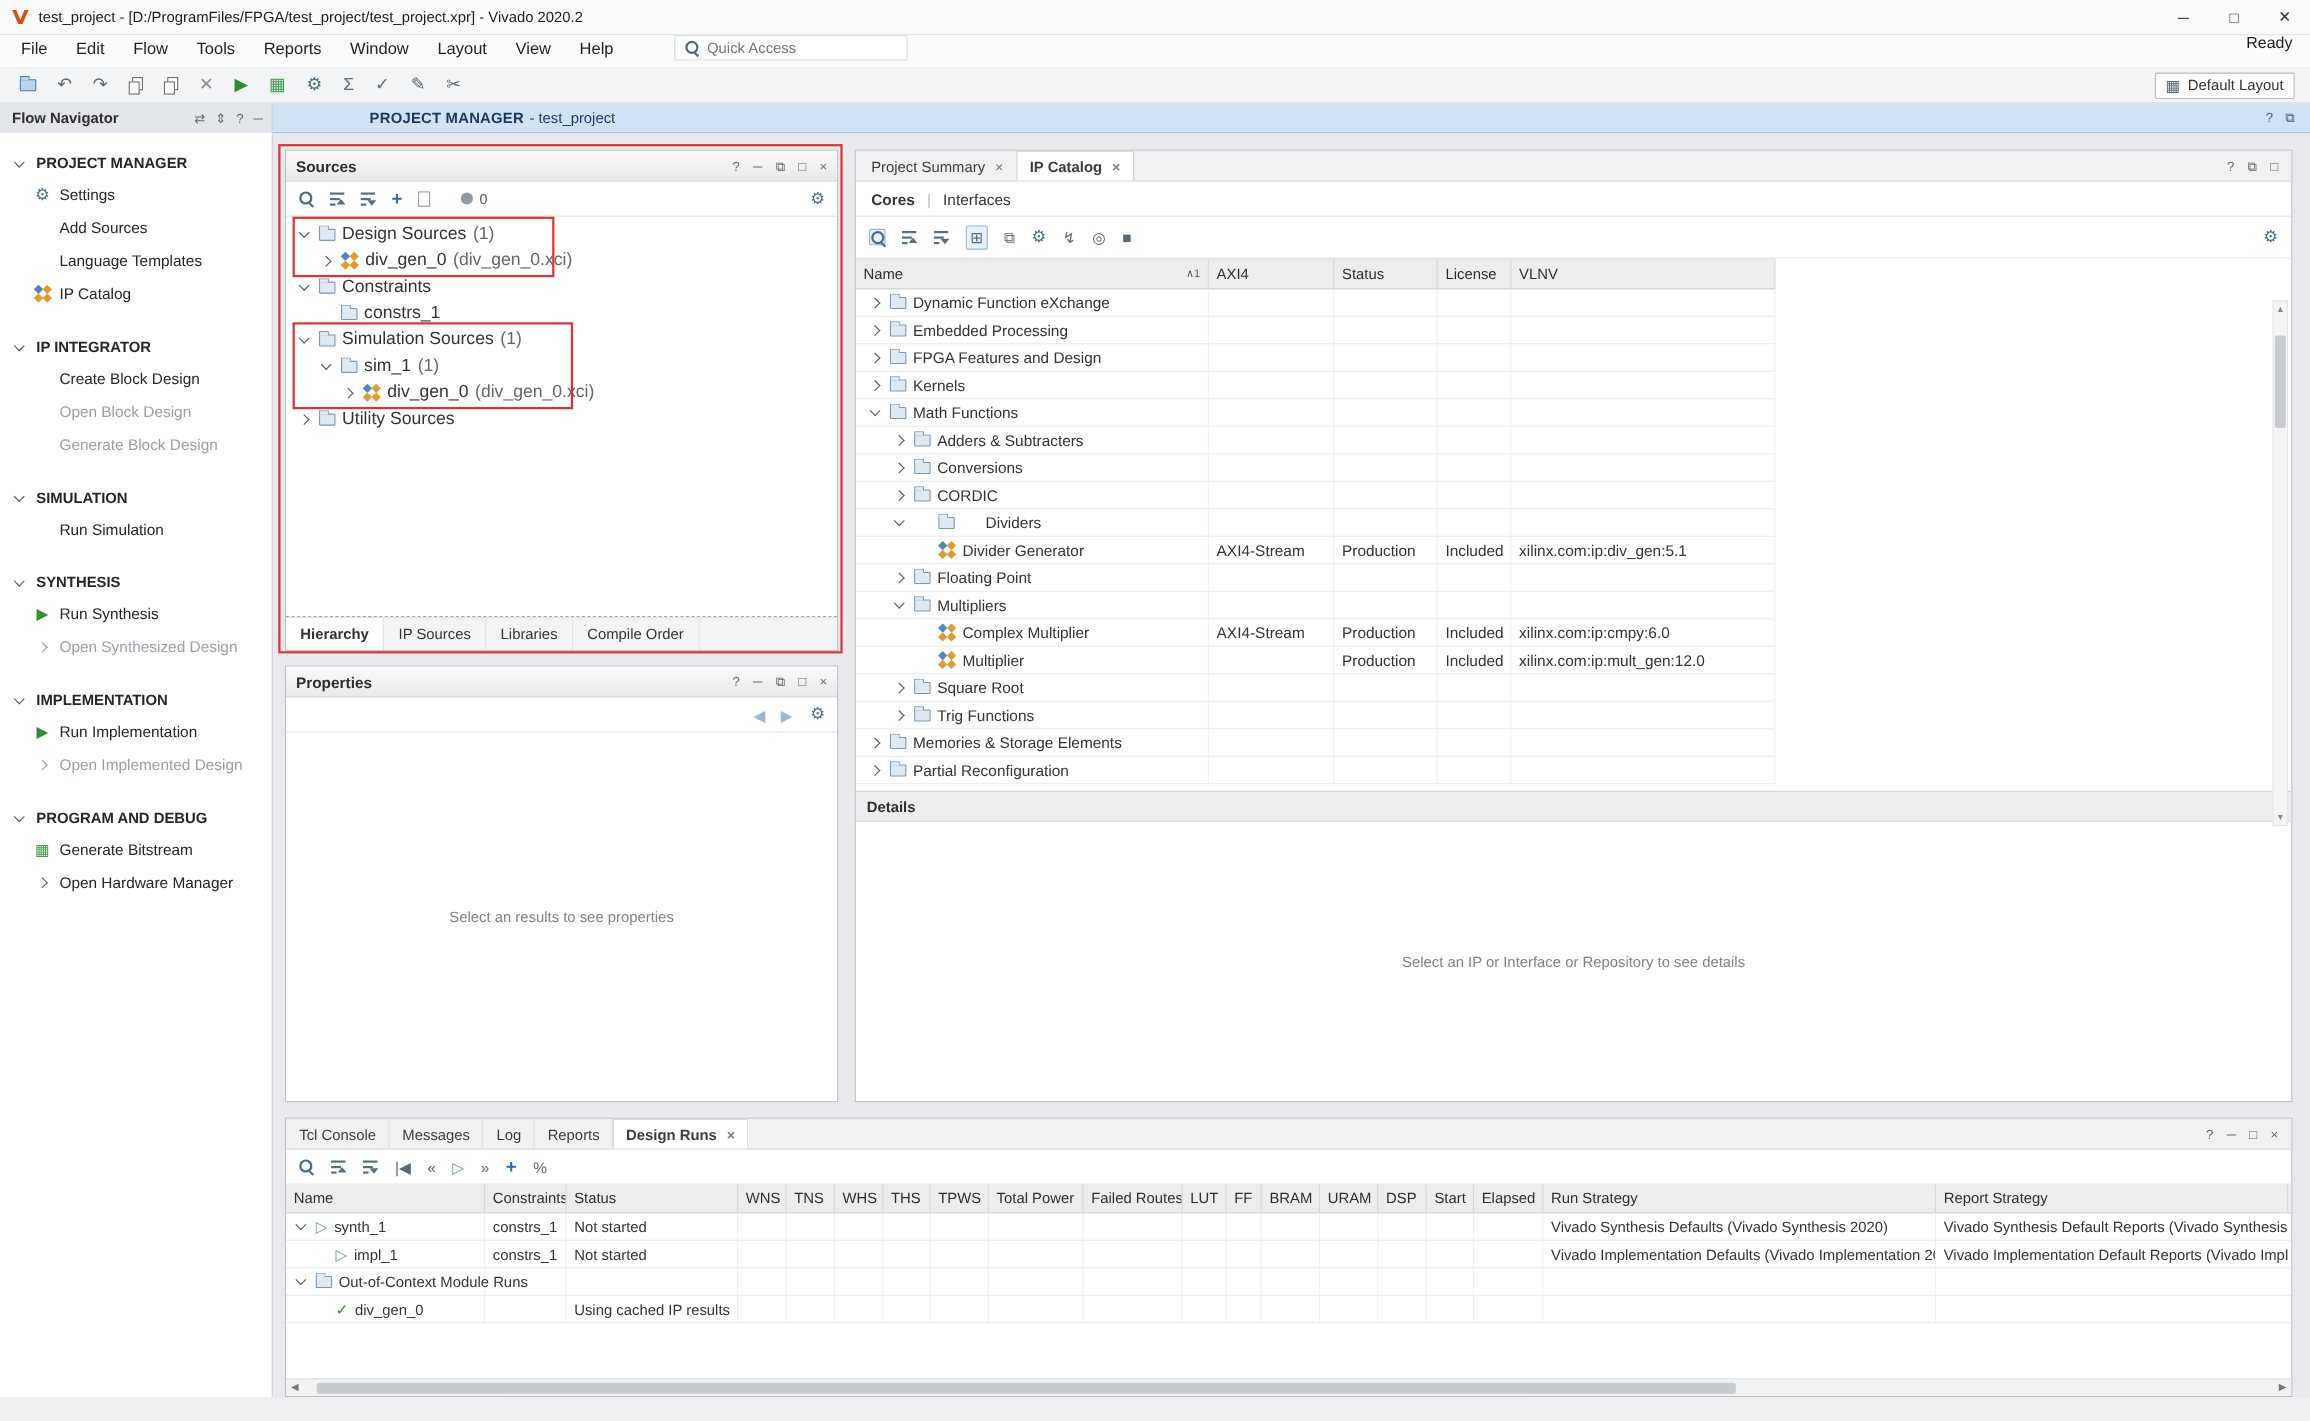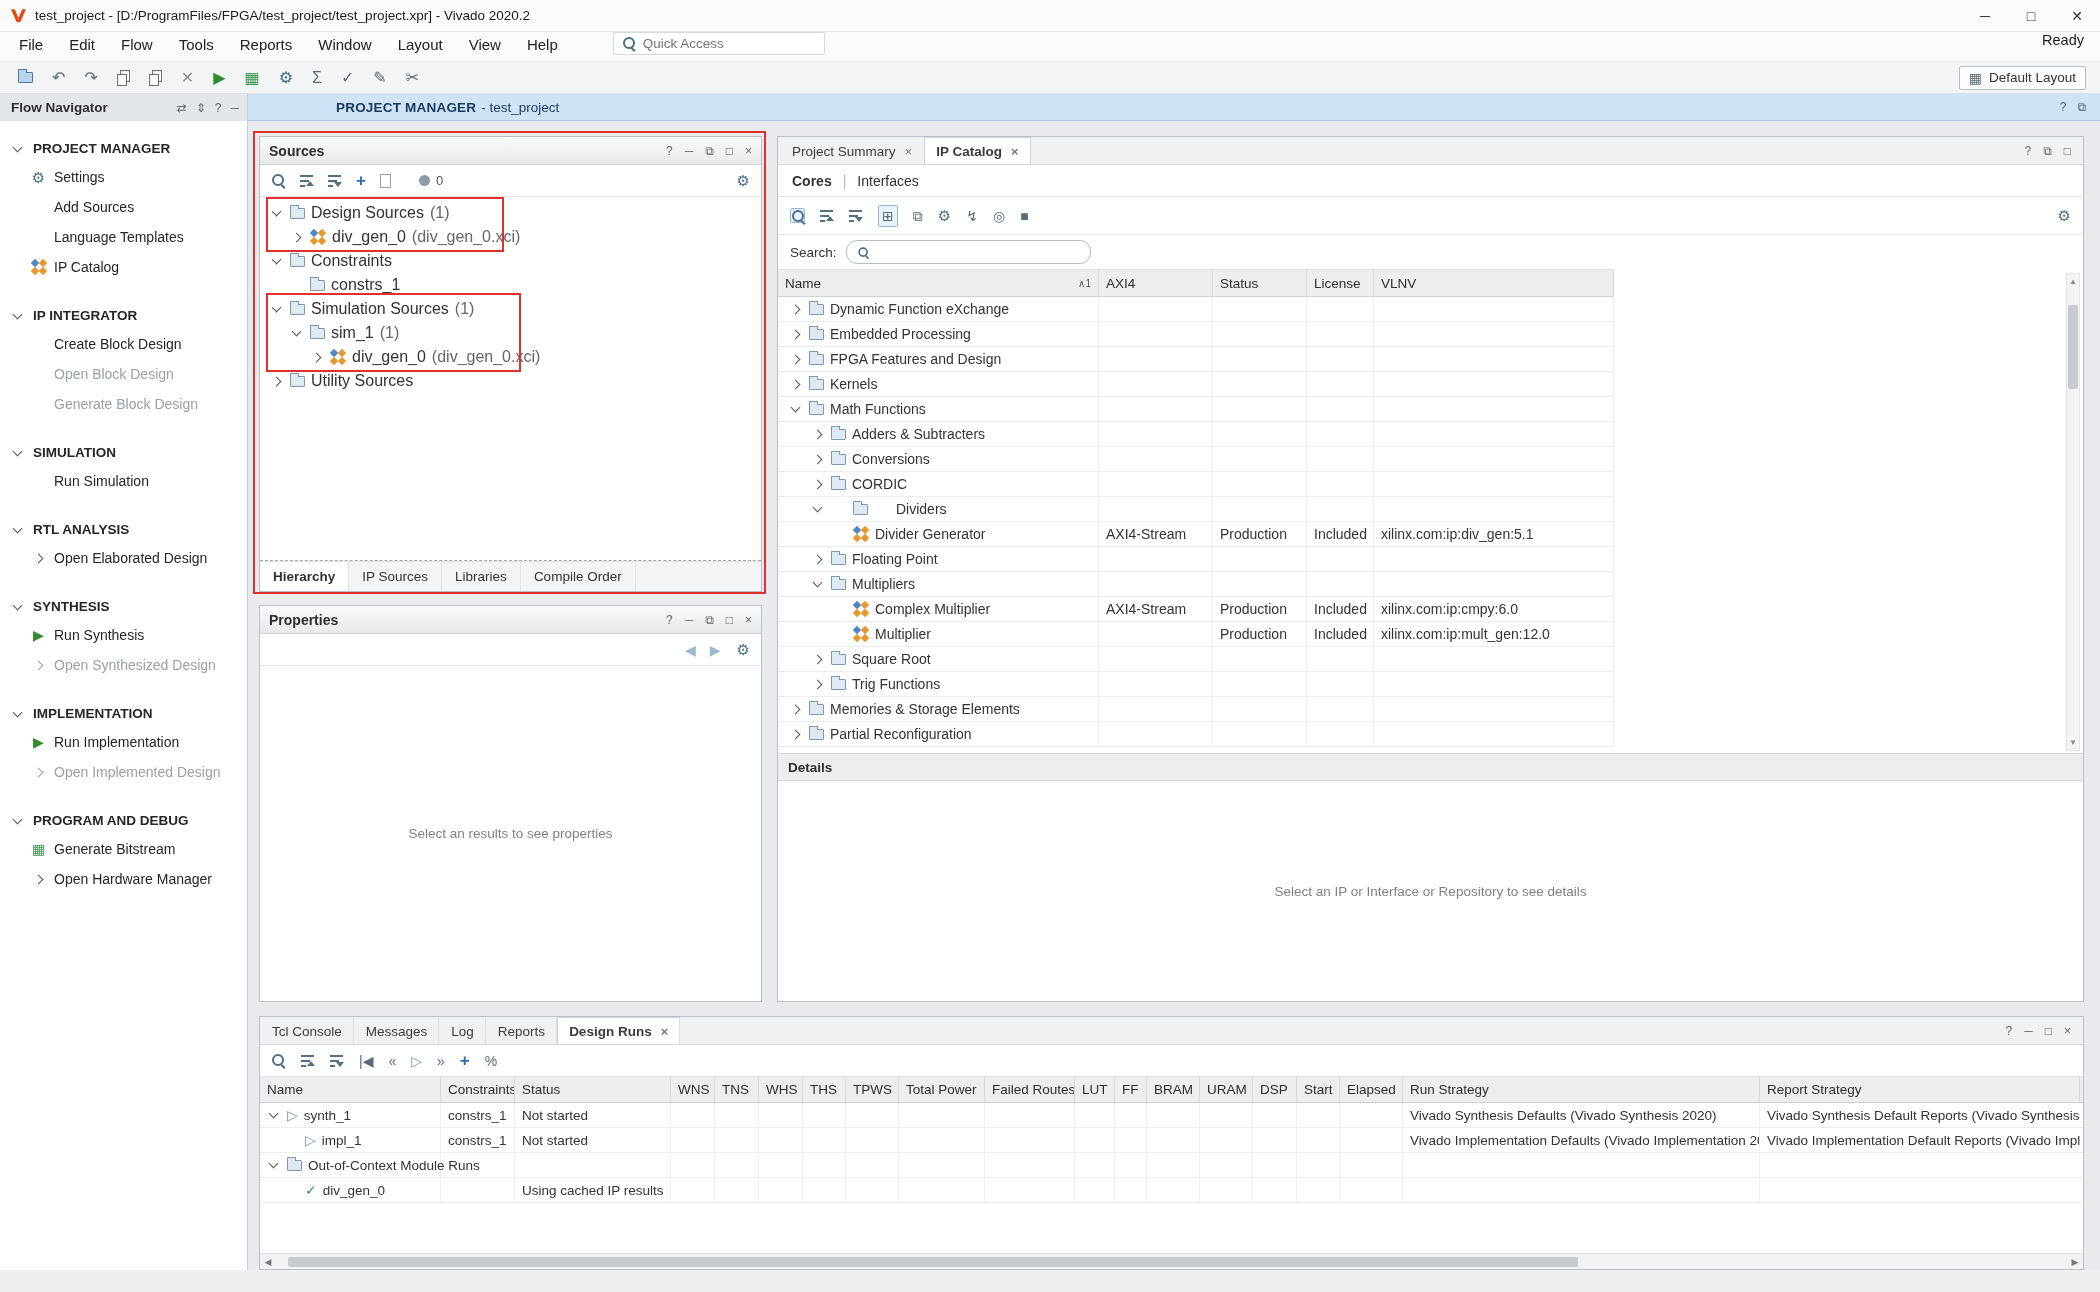--- a/index.html
+++ b/index.html
@@ -283,34 +283,20 @@
         <div class="fn-item">
           <span class="icon-slot"></span>
           <span>Run Simulation</span>
         </div>
       </div>
       <div class="fn-section">
         <div class="fn-sec-hdr">
           <span class="chev-box">
             <span class="chev d"></span>
           </span>
-          <span>RTL ANALYSIS</span>
-        </div>
-        <div class="fn-item">
-          <span class="icon-slot">
-            <span class="chev r" style="border-color: rgb(85, 85, 85);"></span>
-          </span>
-          <span>Open Elaborated Design</span>
-        </div>
-      </div>
-      <div class="fn-section">
-        <div class="fn-sec-hdr">
-          <span class="chev-box">
-            <span class="chev d"></span>
-          </span>
           <span>SYNTHESIS</span>
         </div>
         <div class="fn-item">
           <span class="icon-slot">
             <span class="ic glyph g-play">▶</span>
           </span>
           <span>Run Synthesis</span>
         </div>
         <div class="fn-item disabled">
           <span class="icon-slot">
@@ -527,27 +513,20 @@
           <b></b>
         </span>
         <span class="ic glyph g-hierarchy">⊞</span>
         <span class="ic glyph g-detach">⧉</span>
         <span class="ic glyph g-wrench">⚙</span>
         <span class="ic glyph g-bolt">↯</span>
         <span class="ic glyph g-target">◎</span>
         <span class="ic glyph g-stop">■</span>
       </span>
     <span class="glyph g-gear gear-right">⚙</span>
-  </div>
-  <div class="search-row">
-    <span class="search-label">Search:</span>
-    <span class="search-box">
-      <span class="ic-mag" style="transform:scale(.8)"></span>
-      <input value="" style="">
-    </span>
   </div>
   <div class="cat-header" id="cat-header">
       <div class="cat-hcell w-name">
         <span>Name</span>
         <span class="sort-ind">∧1</span>
       </div>
       <div class="cat-hcell w-axi">
         <span>AXI4</span>
       </div>
       <div class="cat-hcell w-status">

